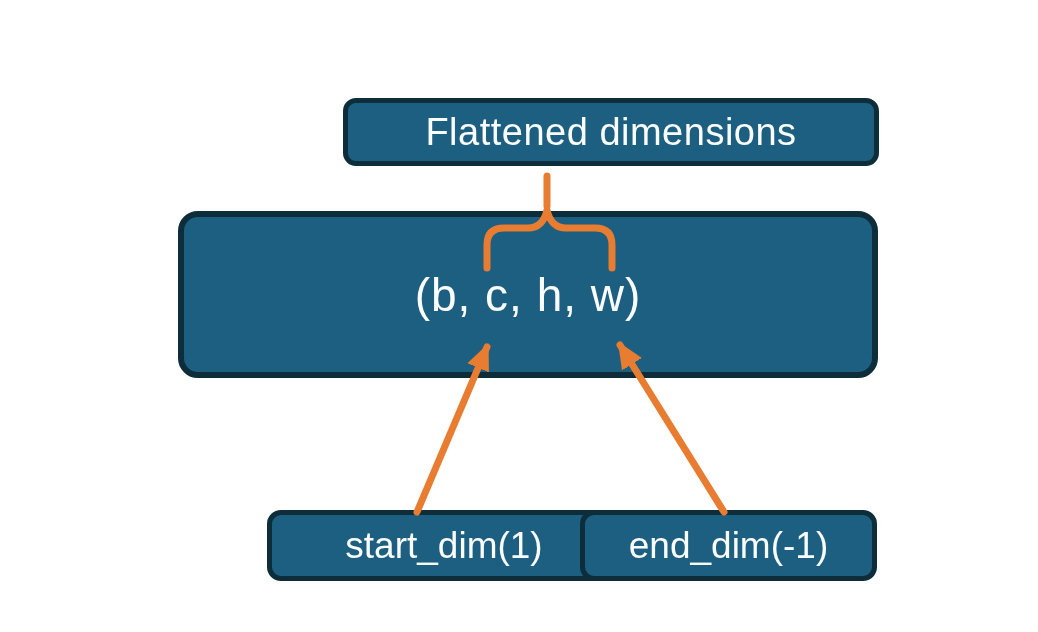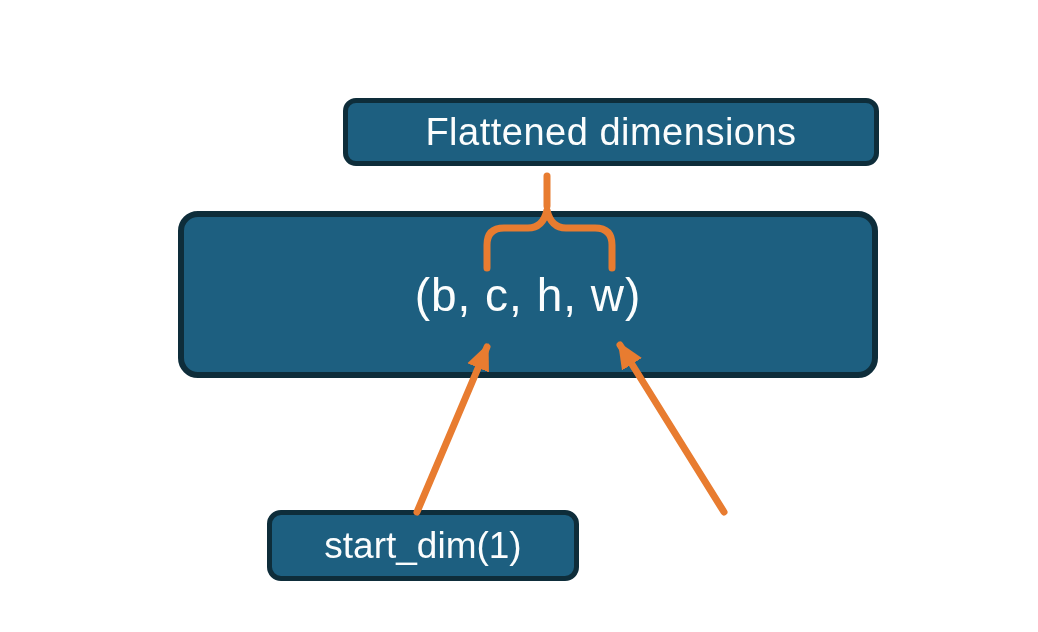--- a/index.html
+++ b/index.html
@@ -32,21 +32,21 @@
   }
   .node-main {
     left: 178px; top: 211px;
     width: 700px; height: 167px;
     border-radius: 20px;
     font-size: 46px;
     letter-spacing: 1px;
   }
   .node-start {
     left: 267px; top: 510px;
-    width: 312px; height: 71px;
+    width: 354px; height: 71px;
     border-radius: 14px;
     border-width: 5px;
     font-size: 37px;
   }
   .node-end {
     left: 580px; top: 510px;
     width: 297px; height: 71px;
     border-radius: 14px;
     border-width: 5px;
     font-size: 37px;
@@ -78,20 +78,23 @@
   </div>
 
   <div class="node node-main">
     <span>(b, c, h, w)</span>
   </div>
 
   <div class="node node-start">
     <span>start_dim(1)</span>
   </div>
 
+  <div class="node node-end">
+    <span>end_dim(-1)</span>
+  </div>
 
   <svg class="connectors" viewBox="0 0 1038 632" xmlns="http://www.w3.org/2000/svg">
     <defs>
       <marker id="arrowhead" viewBox="0 0 10 10" refX="8.5" refY="5" markerWidth="3.8" markerHeight="3.8" orient="auto">
         <path d="M 0 0.6 L 10 5 L 0 9.4 z" class="connector-fill"></path>
       </marker>
     </defs>
 
     <path class="connector-stroke" d="M 547 176 L 547 206"></path>
 

